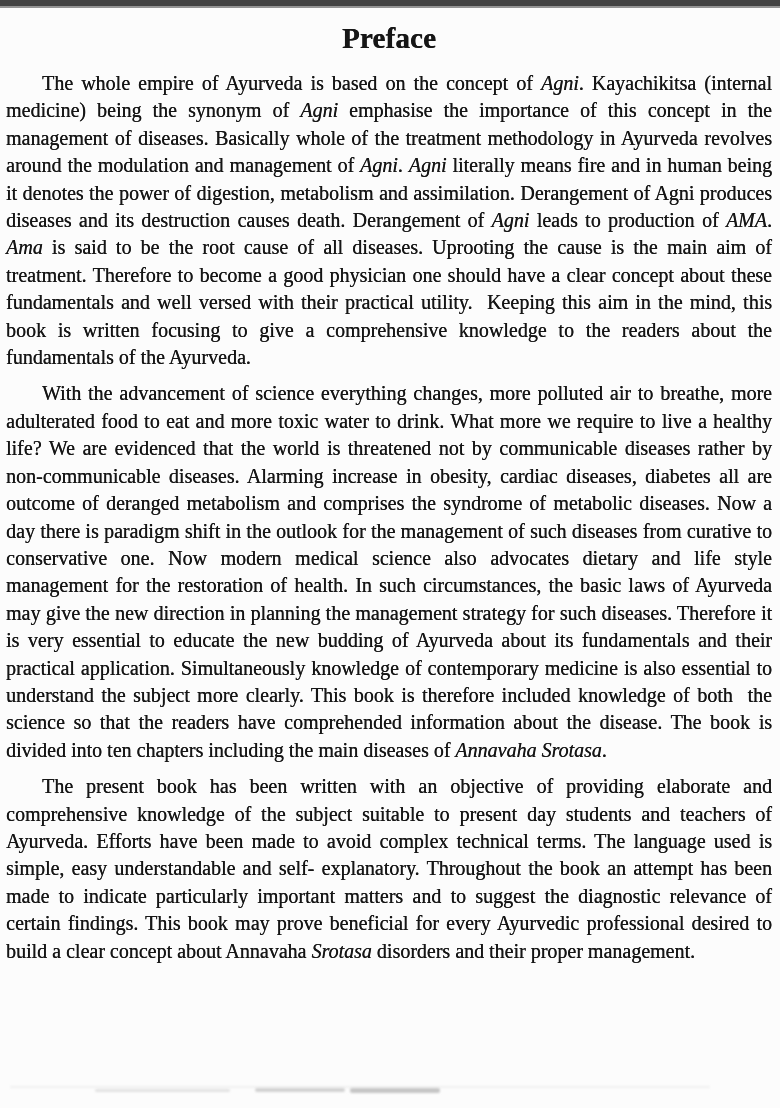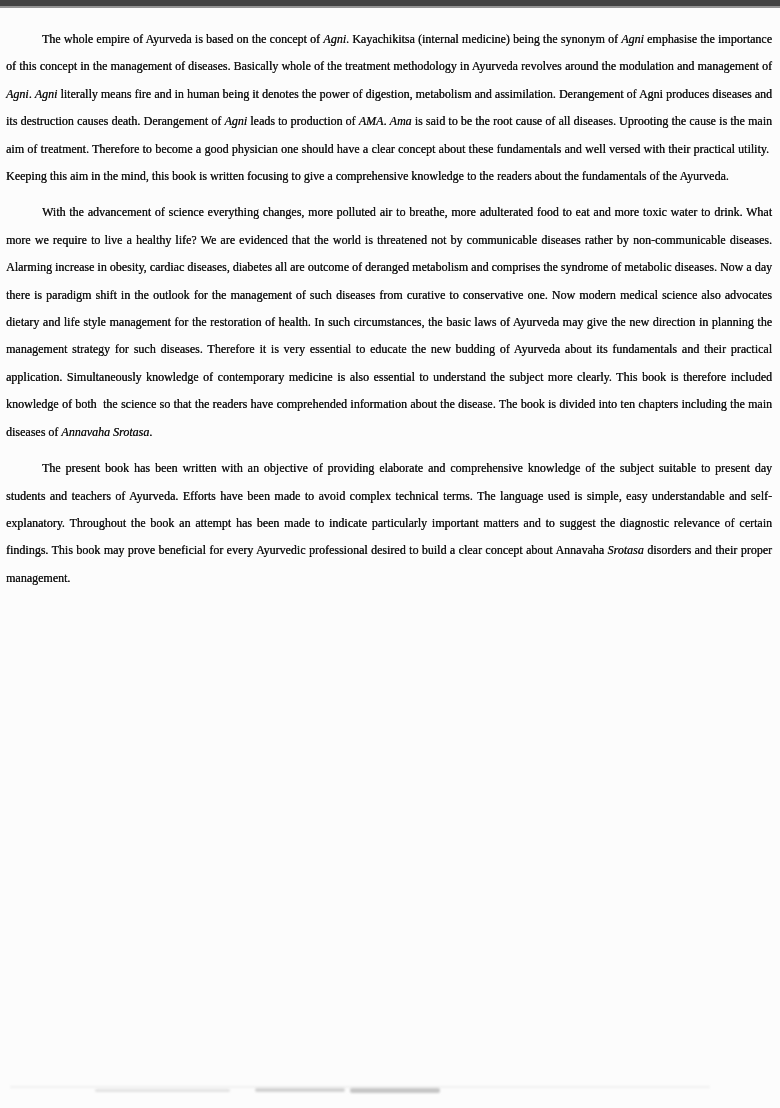--- a/index.html
+++ b/index.html
@@ -23,21 +23,21 @@
     margin:0 0 15px 0;
     text-align:center;
     font-size:29px;
     line-height:33px;
     font-weight:700;
     letter-spacing:.2px;
     text-shadow:.4px 0 0 currentColor;
   }
   .content p.para{
     margin:4px 0 9px 0;
-    font-size:12px;
+    font-size:20px;
     line-height:27.4px;
     text-align:justify;
     text-indent:36px;
     text-shadow:.25px 0 0 currentColor;
     hyphens:auto;
     -webkit-hyphens:auto;
   }
   .content p.para em{font-style:italic;}
   
   .scan-top{
@@ -50,20 +50,21 @@
   .smudge.s2{left:255px;top:1088px;width:90px;height:4px;background:#d2d2d2;}
   .smudge.s3{left:350px;top:1088px;width:90px;height:5px;background:#c6c6c6;}
   .smudge.s4{left:10px;top:1086px;width:700px;height:2px;background:#f0f0f0;}
 </style>
 </head>
 <body>
 
 <div class="page">
   <div class="scan-top"></div>
 
+  <h1 class="title">Preface</h1>
 
   <div class="content">
       <p class="para"><span>The whole empire of Ayurveda is based on the concept of </span><em>Agni</em><span>. Kayachikitsa (internal medicine) being the synonym of </span><em>Agni</em><span> emphasise the importance of this concept in the management of diseases. Basically whole of the treatment methodology in Ayurveda revolves around the modulation and management of </span><em>Agni</em><span>. </span><em>Agni</em><span> literally means fire and in human being it denotes the power of digestion, metabolism and assimilation. Derangement of Agni produces diseases and its destruction causes death. Derangement of </span><em>Agni</em><span> leads to production of </span><em>AMA</em><span>. </span><em>Ama</em><span> is said to be the root cause of all diseases. Uprooting the cause is the main aim of treatment. Therefore to become a good physician one should have a clear concept about these fundamentals and well versed with their practical utility.&nbsp; Keeping this aim in the mind, this book is written focusing to give a comprehensive knowledge to the readers about the fundamentals of the Ayurveda.</span></p>
       <p class="para"><span>With the advancement of science everything changes, more polluted air to breathe, more adulterated food to eat and more toxic water to drink. What more we require to live a healthy life? We are evidenced that the world is threatened not by communicable diseases rather by non-communicable diseases. Alarming increase in obesity, cardiac diseases, diabetes all are outcome of deranged metabolism and comprises the syndrome of metabolic diseases. Now a day there is paradigm shift in the outlook for the management of such diseases from curative to conservative one. Now modern medical science also advocates dietary and life style management for the restoration of health. In such circumstances, the basic laws of Ayurveda may give the new direction in planning the management strategy for such diseases. Therefore it is very essential to educate the new budding of Ayurveda about its fundamentals and their practical application. Simultaneously knowledge of contemporary medicine is also essential to understand the subject more clearly. This book is therefore included knowledge of both&nbsp; the science so that the readers have comprehended information about the disease. The book is divided into ten chapters including the main diseases of </span><em>Annavaha Srotasa</em><span>.</span></p>
       <p class="para"><span>The present book has been written with an objective of providing elaborate and comprehensive knowledge of the subject suitable to present day students and teachers of Ayurveda. Efforts have been made to avoid complex technical terms. The language used is simple, easy understandable and self- explanatory. Throughout the book an attempt has been made to indicate particularly important matters and to suggest the diagnostic relevance of certain findings. This book may prove beneficial for every Ayurvedic professional desired to build a clear concept about Annavaha </span><em>Srotasa</em><span> disorders and their proper management.</span></p>
     </div>
 
   <div class="smudge s4"></div>
   <div class="smudge s1"></div>
   <div class="smudge s2"></div>

